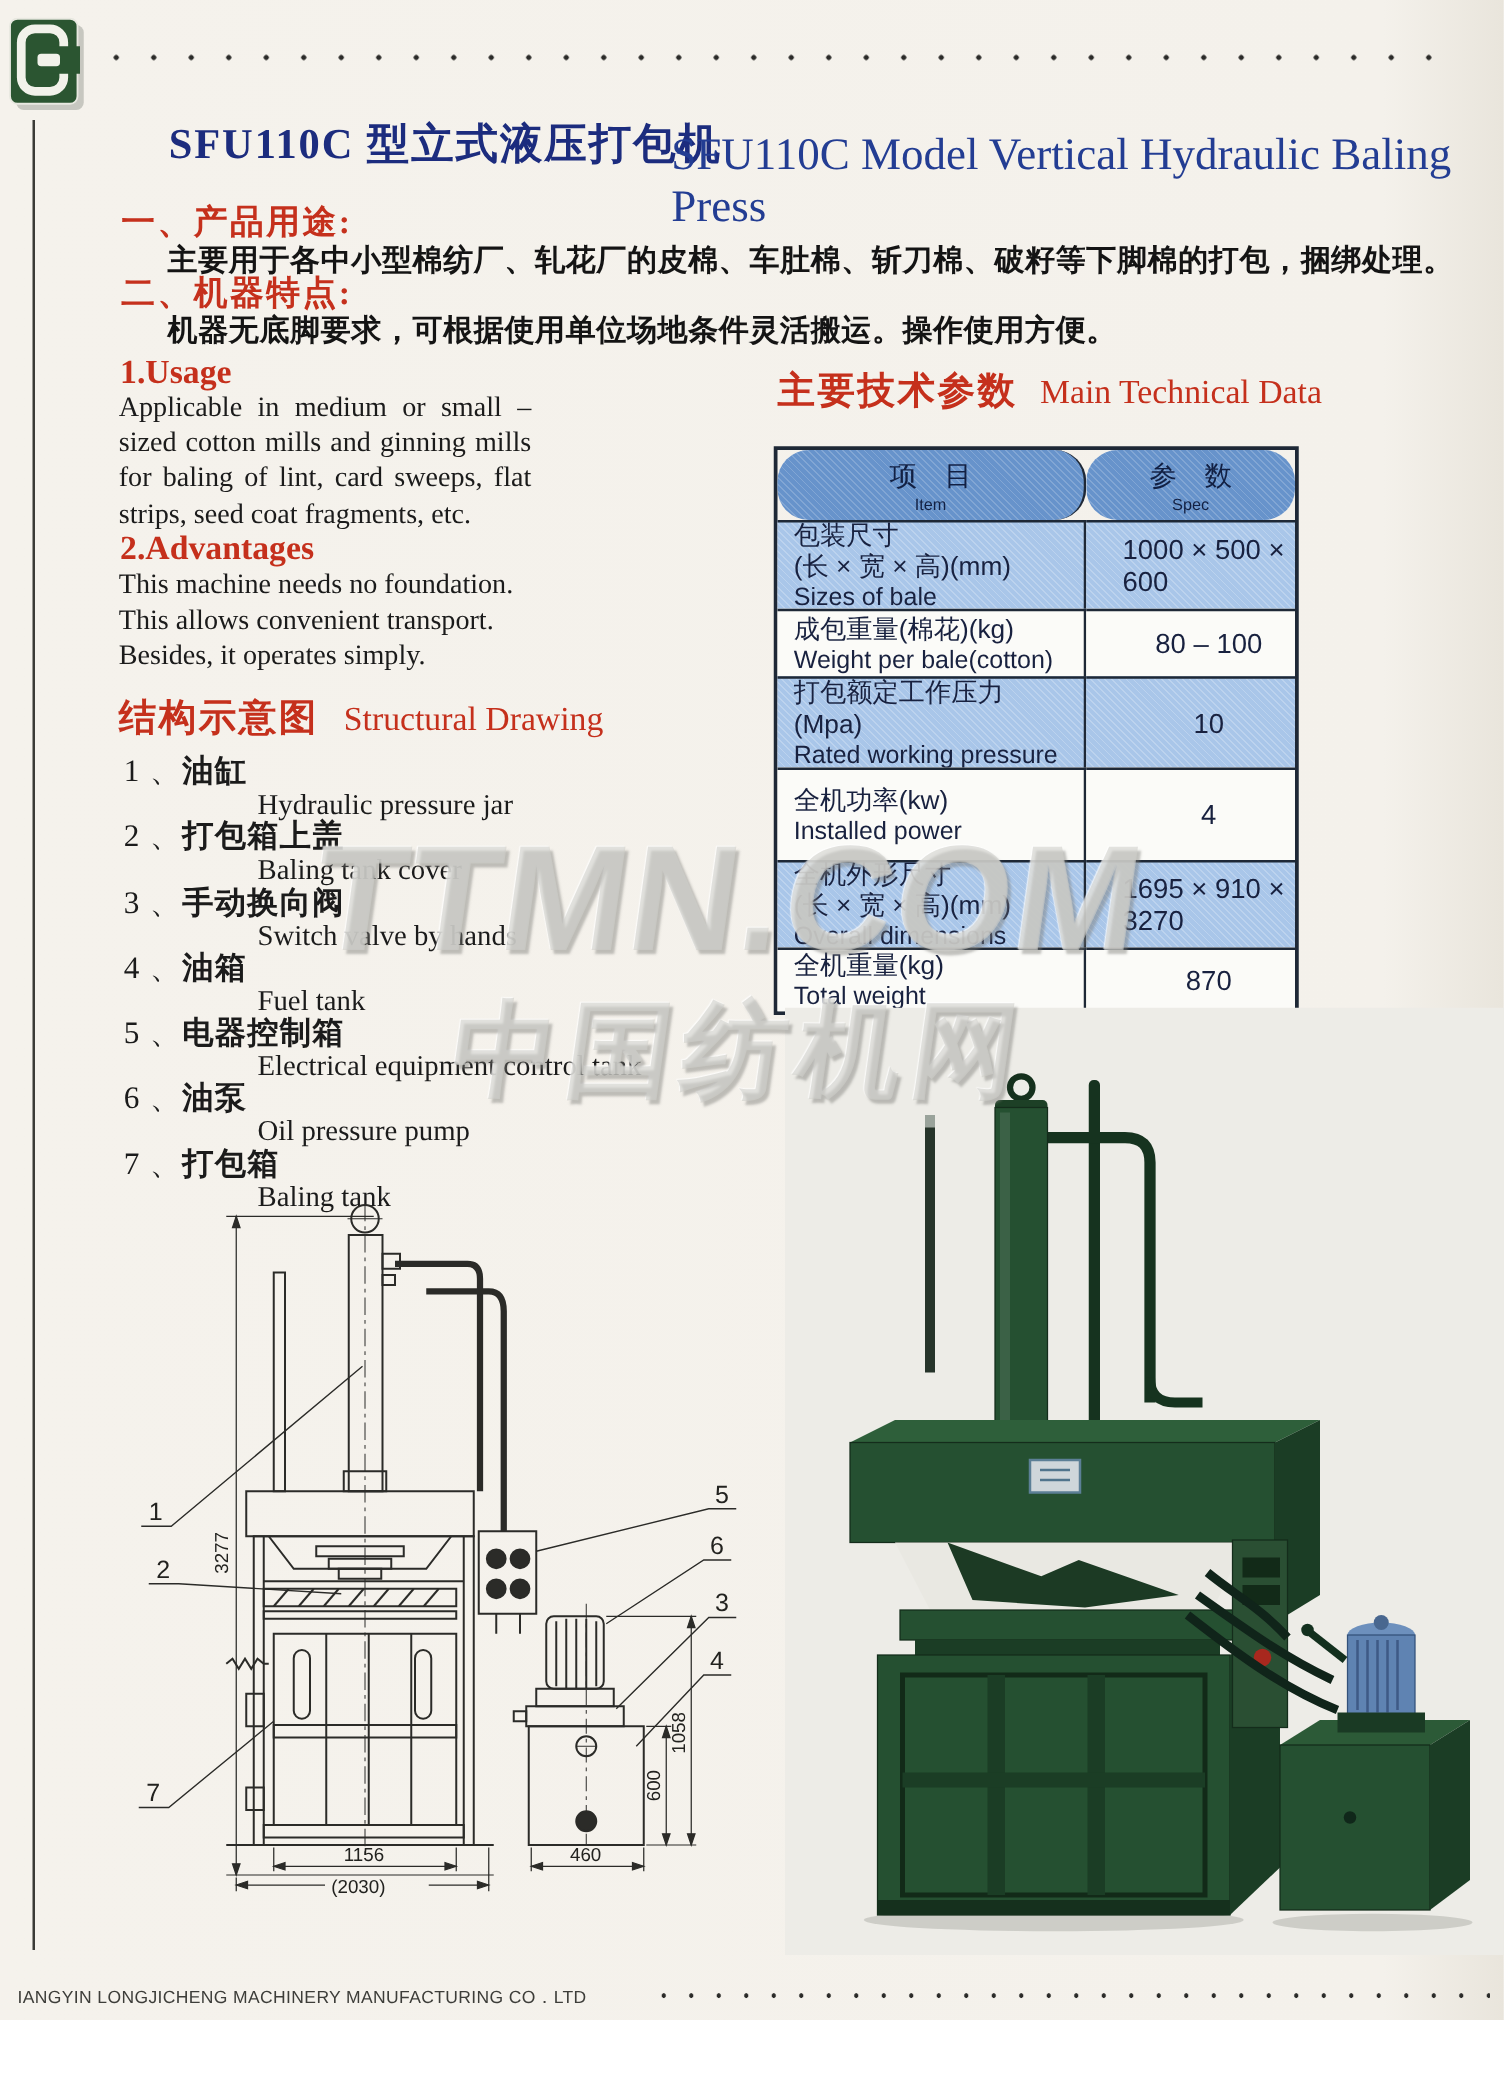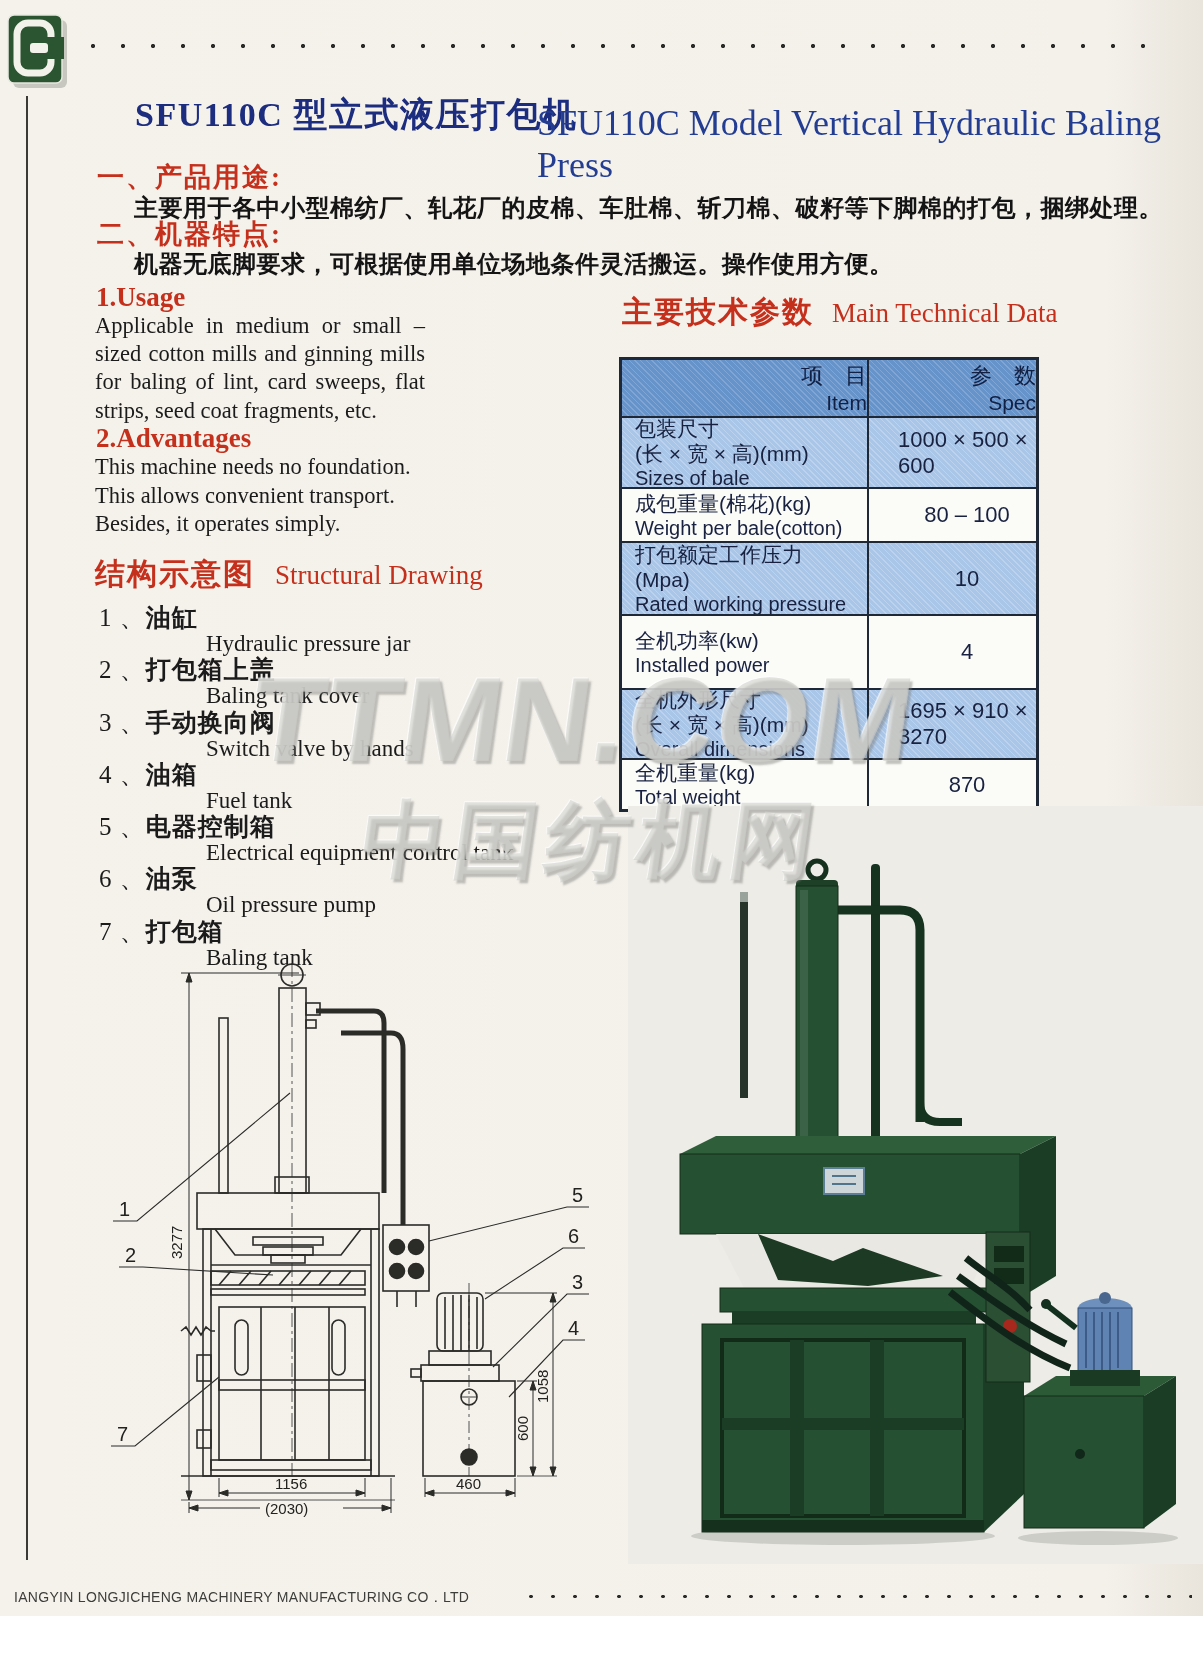--- a/index.html
+++ b/index.html
@@ -47,23 +47,23 @@
   .ttable{left:619px; top:357px; width:414px; border:3px solid #1e2836;
     display:grid; grid-template-columns:247px 1fr;
     grid-template-rows:56px 71px 54px 73px 74px 70px 51px;
     font-family:"Liberation Sans","DejaVu Sans",sans-serif; color:#18213f;}
   .cell{display:flex; flex-direction:column; justify-content:center;padding-left:29px;}
   .c1{border-right:2.5px solid #1e2836; padding-left:13px;}
   .bt{border-top:2px solid #1e2836;}
   .hdrbg{background:repeating-linear-gradient(45deg,rgba(255,255,255,0.18) 0 1px,rgba(0,0,0,0) 1px 4px),#6793cb;}
   .blue{background:repeating-linear-gradient(45deg,rgba(255,255,255,0.22) 0 1px,rgba(255,255,255,0) 1px 4px),#a9c6e9;}
   .white{background:#fbfbf8;}
-  .hdr{align-items:flex-end; padding-left:0; color:#122043;}
+  .hdr{align-items:center; padding-left:0; color:#122043;border-radius:25px;}
   .hcn{font-size:22px;}
-  .hen{font-size:21px;}
+  .hen{font-size:13px;}
   .cn{font-size:21px; line-height:25px;}
   .en{font-size:20px; line-height:24px;}
   .speccell{align-items:center; font-size:22px;}
   
   .wm{pointer-events:none; z-index:30; color:rgba(207,207,202,0.60);
     font-family:"Liberation Sans","DejaVu Sans",sans-serif; font-weight:bold;
     text-shadow:3px 3px 2px rgba(122,122,117,0.45), -1px -1px 1px rgba(255,255,255,0.75);
     transform:skewX(-8deg);}
   .wm1{left:252px; top:650px; font-size:120px; letter-spacing:2px;}
   .wm2{left:362px; top:784px; font-size:84px; letter-spacing:8px;}

